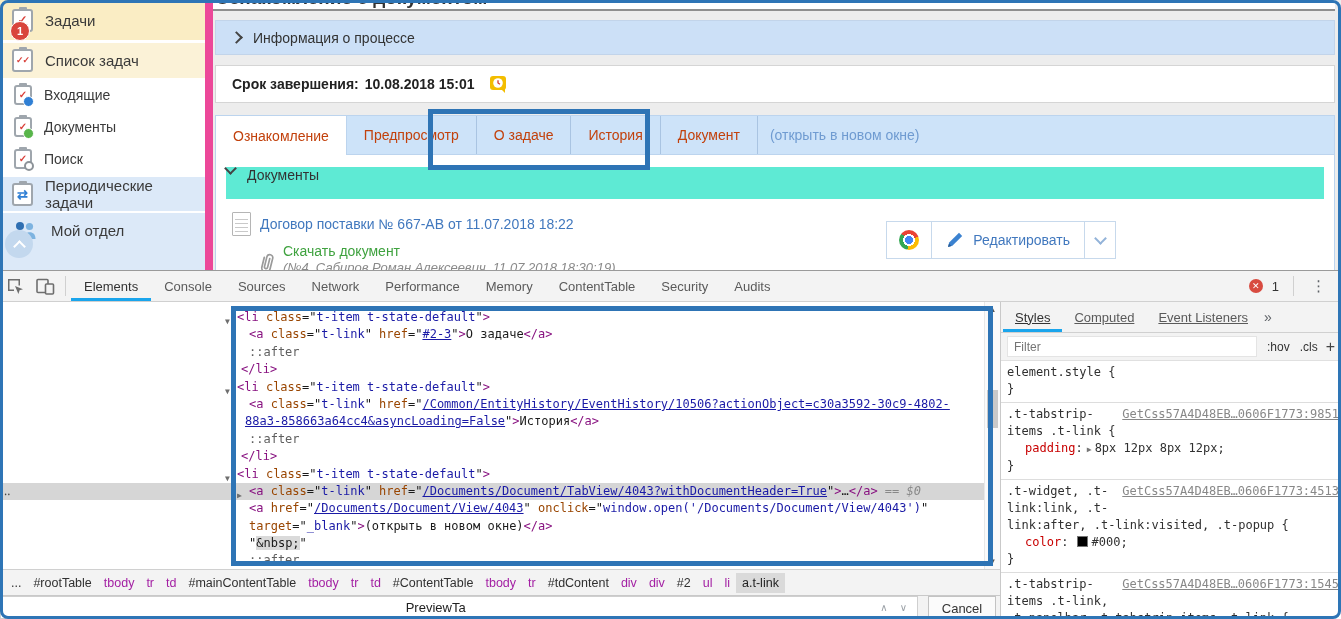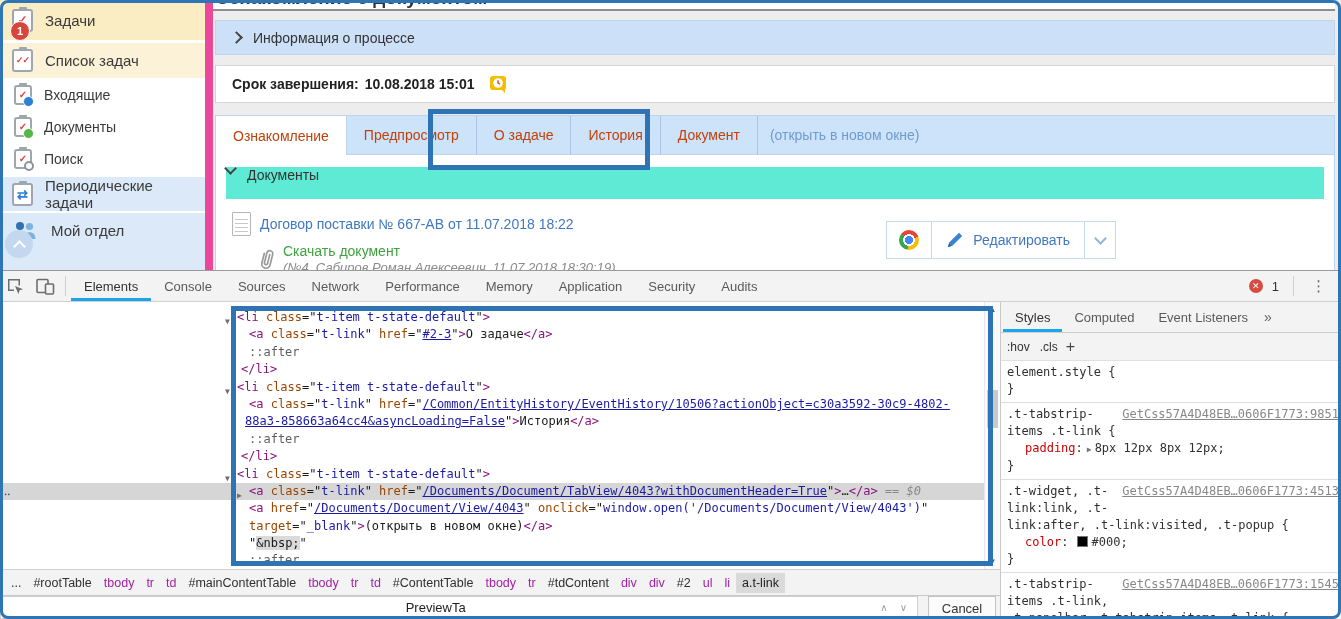--- a/index.html
+++ b/index.html
@@ -53,21 +53,21 @@
   .tab{padding:12px 17px;display:flex;align-items:center;font-size:14px;color:#c2410c;border-right:1px solid #a9c4e2;cursor:pointer;white-space:nowrap;}
   .tab.active{background:#fff;border-right:1px solid #bcd4ee;margin-bottom:-1px;z-index:2;}
   .newwin-link{display:flex;align-items:center;margin-left:12px;color:#6f9bd1;font-size:14px;cursor:pointer;white-space:nowrap;}
 
   .content-box{margin:0 6px 0 2px;background:#fff;border:1px solid #bcd4ee;height:118px;position:relative;}
   .docs-bar{margin:12px 10px 0 10px;height:32px;background:#5eead4;display:flex;padding-left:0;gap:12px;font-size:14px;color:#333;cursor:pointer;}
   .doc-row{margin:13px 0 0 16px;display:flex;align-items:center;gap:9px;}
   .doc-icon{width:13px;height:16px;border:1px solid #b5b5b5;border-radius:1px;background:
       repeating-linear-gradient(#fff 0 3px,#c9c9c9 3px 4px) content-box #fff;padding:3px 2px;}
   .doc-link{color:#4178be;font-size:14px;cursor:pointer;}
-  .download-row{margin:7px 0 0 42px;display:flex;gap:8px;align-items:center;}
+  .download-row{margin:7px 0 0 42px;display:flex;gap:8px;align-items:flex-end;}
   .dl-col{display:flex;flex-direction:column;gap:1px;}
   .dl-link{color:#3fa23f;font-size:14px;cursor:pointer;}
   .dl-meta{color:#8a8a8a;font-size:13px;font-style:italic;}
   .actions{position:absolute;right:218px;top:66px;height:36px;display:flex;border:1px solid #c7d9ec;background:#fff;}
   .btn{display:flex;align-items:center;justify-content:center;background:#fff;cursor:pointer;}
   .btn-chrome{width:44px;border-right:1px solid #c7d9ec;}
   .chrome-logo{width:20px;height:20px;border-radius:50%;
      background:radial-gradient(circle,#4285f4 0 4px,#fff 4px 6px,transparent 6px),
                 conic-gradient(from -50deg,#ea4335 0 33.3%,#fbbc05 33.3% 66.6%,#34a853 66.6% 100%);}
   .btn-edit{padding:0 14px;gap:9px;color:#4178be;font-size:14px;border-right:1px solid #c7d9ec;}
@@ -117,21 +117,21 @@
   .find-box{flex:1;background:#fff;border:1px solid #cfcfcf;display:flex;align-items:center;box-sizing:border-box;}
   .find-input{flex:1;border:0;outline:0;font-size:13px;padding:0 5px;color:#222;font-family:"Liberation Sans",sans-serif;background:transparent;text-align:center;}
   .find-nav{display:flex;gap:12px;padding:0 10px;color:#9aa0a6;font-size:10px;}
   .find-nav span{cursor:pointer;}
   .cancel-btn{width:66px;margin:0 4px 0 10px;background:#fbfbfb;border:1px solid #c3c3c3;border-bottom:0;font-size:13px;color:#333;
               display:flex;align-items:center;justify-content:center;cursor:pointer;}
 
   
   .dt-rightpanel{width:341px;border-left:1px solid #c9c9c9;display:flex;flex-direction:column;background:#fff;overflow:hidden;box-sizing:border-box;}
   .sp-tabs{height:30px;background:#f3f3f3;border-bottom:1px solid #d0d0d0;display:flex;align-items:center;padding-left:2px;flex-shrink:0;}
-  .sp-tab{padding:0 12px;height:100%;display:flex;align-items:center;font-size:13px;color:#5a5a5a;position:relative;cursor:pointer;}
+  .sp-tab{padding:0 12px;height:100%;display:flex;align-items:center;font-size:13px;color:#5a5a5a;position:relative;cursor:pointer;text-decoration:underline;}
   .sp-tab.active{color:#333;}
   .sp-tab.active::after{content:"";position:absolute;left:0;right:0;bottom:0;height:3px;background:#1aa5ec;}
   .sp-overflow{margin-left:4px;color:#5f6368;font-size:14px;cursor:pointer;}
   .sp-filter{height:27px;background:#f3f3f3;border-bottom:1px solid #e0e0e0;display:flex;align-items:center;padding:0 6px;gap:10px;flex-shrink:0;}
   .filter-input{flex:1;height:19px;border:1px solid #e4e4e4;background:#fff;font-size:12px;padding:0 6px;color:#333;outline:0;font-family:"Liberation Sans",sans-serif;}
   .sp-btn{font-size:12px;color:#333;cursor:pointer;white-space:nowrap;text-align:right;}
   .sp-plus{font-size:16px;color:#444;cursor:pointer;margin-left:-2px;}
   .sp-rules{flex:1;font-family:"DejaVu Sans Mono","Liberation Mono",monospace;font-size:12px;line-height:17px;color:#303030;overflow:hidden;}
   .rule{border-bottom:1px solid #ddd;padding:3px 2px 4px 6px;overflow:hidden;}
   .rhead{display:flex;overflow:hidden;white-space:nowrap;}
@@ -290,21 +290,21 @@
       </svg>
     </span>
     <span class="tb-sep"></span>
     <div class="dt-tabs">
         <div class="dt-tab active">Elements</div>
         <div class="dt-tab">Console</div>
         <div class="dt-tab">Sources</div>
         <div class="dt-tab">Network</div>
         <div class="dt-tab">Performance</div>
         <div class="dt-tab">Memory</div>
-        <div class="dt-tab">Application</div>
+        <div class="dt-tab">ContentTable</div>
         <div class="dt-tab">Security</div>
         <div class="dt-tab">Audits</div>
       </div>
     <div class="dt-right">
       <span class="err-badge">✕</span>
       <span class="err-count">1</span>
       <span class="tb-sep"></span>
       <span class="dots-menu">⋮</span>
     </div>
   </div>
@@ -355,20 +355,21 @@
     <div class="dt-rightpanel">
       <div class="sp-tabs">
         <div style="display:flex;height:100%;">
             <div class="sp-tab active">Styles</div>
             <div class="sp-tab">Computed</div>
             <div class="sp-tab">Event Listeners</div>
           </div>
         <span class="sp-overflow">»</span>
       </div>
       <div class="sp-filter">
+        <input class="filter-input" type="text" placeholder="Filter" style="">
         <span class="sp-btn">:hov</span>
         <span class="sp-btn">.cls</span>
         <span class="sp-plus">+</span>
       </div>
       <div class="sp-rules">
           <div class="rule">
             <div class="rhead">
               <span class="rsel">element.style {</span>
             </div>
             <div class="rclose">}</div>

